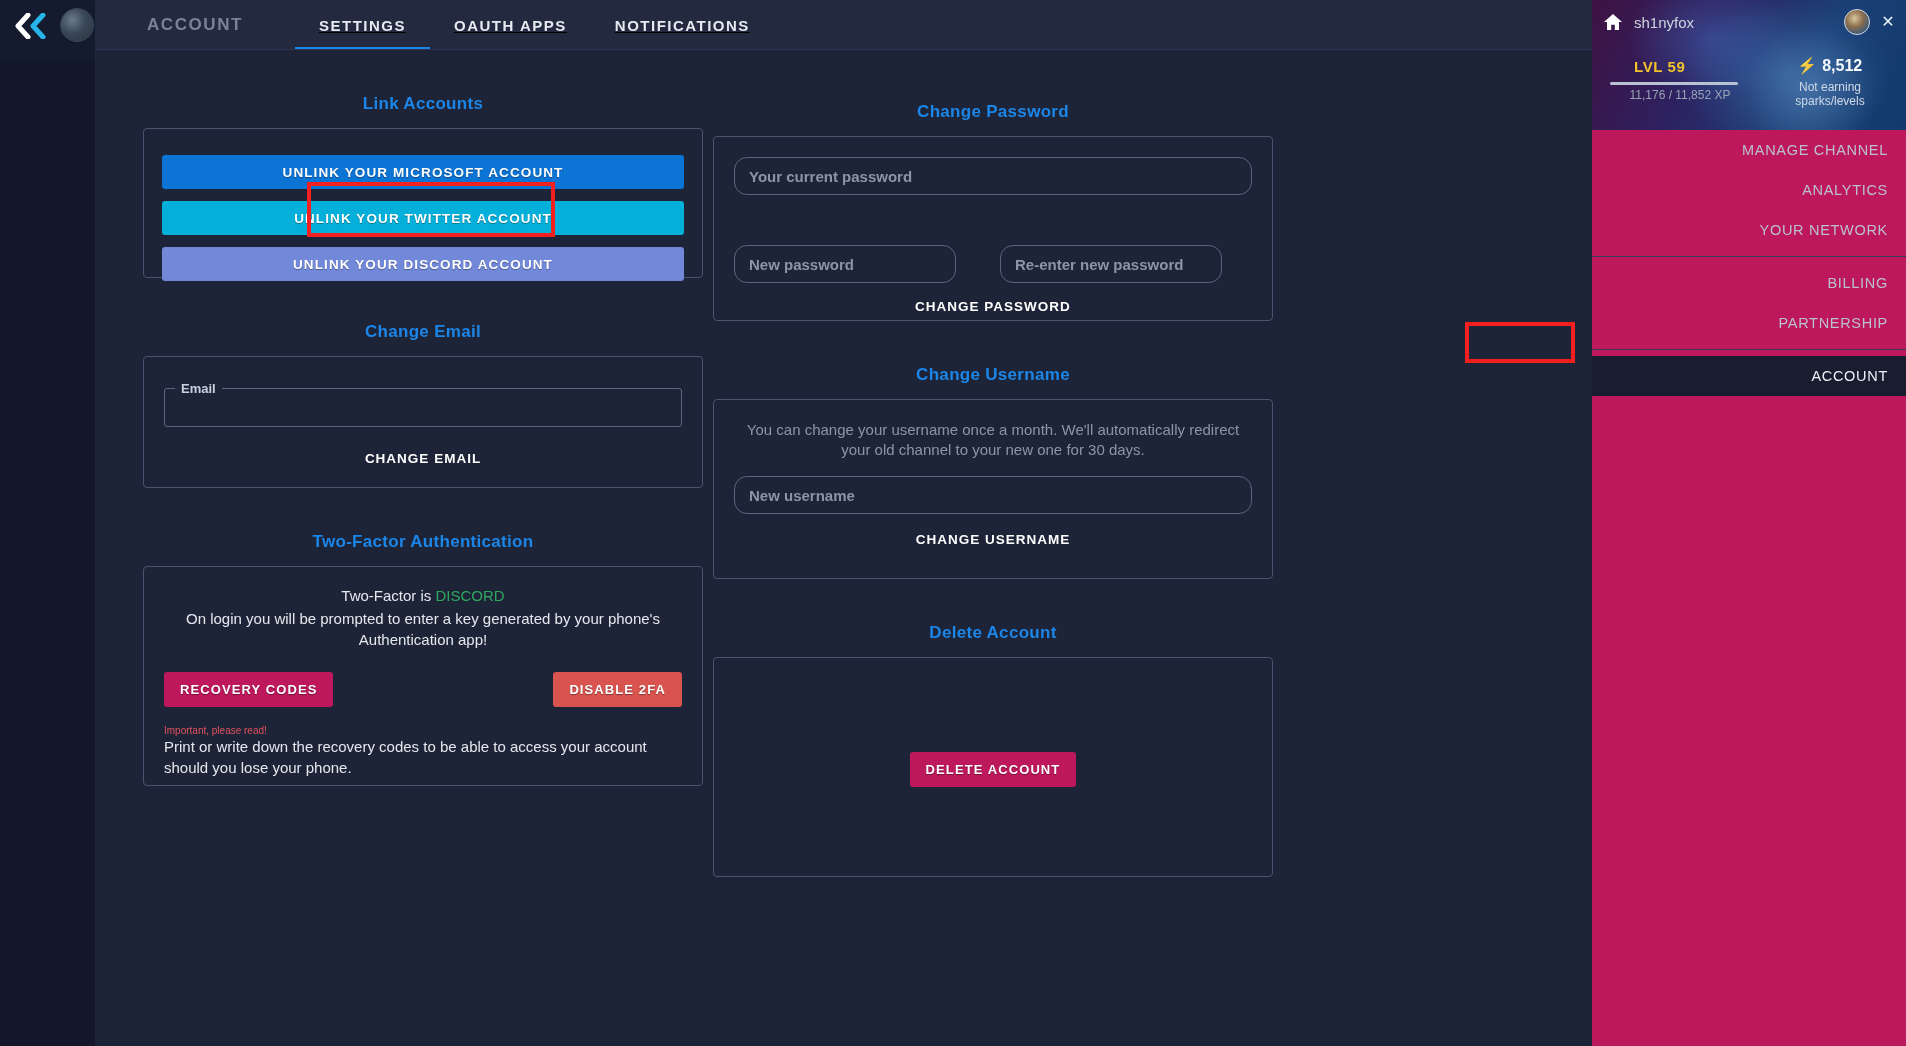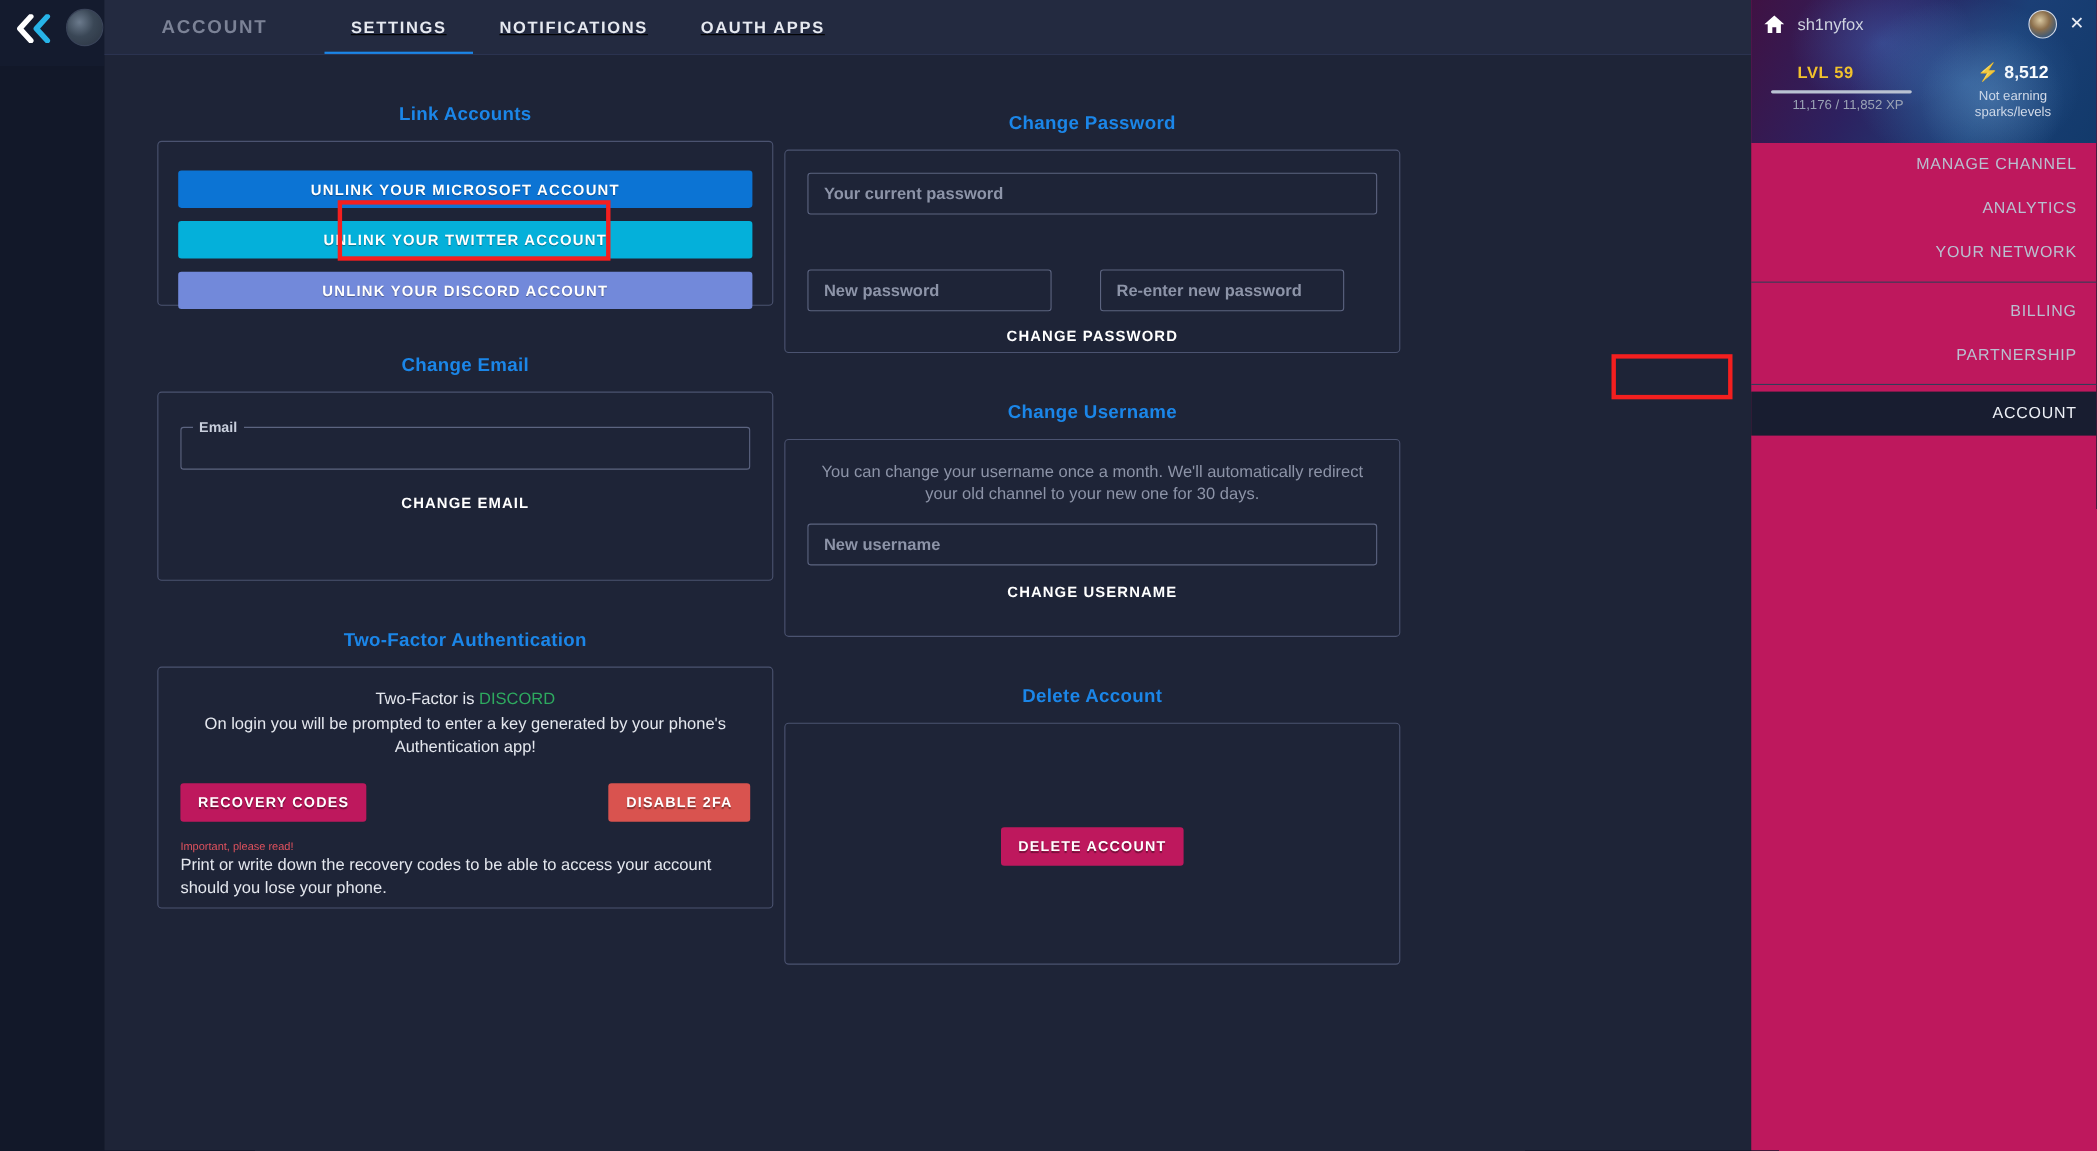--- a/index.html
+++ b/index.html
@@ -96,21 +96,21 @@
     font-stretch: condensed; cursor: pointer; margin-top: 12px;
     text-shadow: 0 1px 1px rgba(0,0,0,.35);
   }
   .btn-ms      { background: #0c74d4; }
   .btn-twitter { background: #04b0da; }
   .btn-discord { background: #7289da; }
 
   
   .inp {
     width: 100%; height: 38px; background: transparent;
-    border: 1px solid #5c6480; border-radius: 3px;
+    border: 1px solid #5c6480; border-radius: 13px;
     color: #c9cfdd; font-size: 15px; padding: 0 14px;
     font-family: "Liberation Sans", sans-serif;
   }
   .inp::placeholder { color: #8d94a8; font-weight: 700; font-stretch: condensed; }
   .inp-row { display: flex; gap: 44px; }
   .inp-row .inp { width: 222px; }
 
   .textbtn {
     background: none; border: none; cursor: pointer;
     color: #ffffff; font-size: 13.5px; font-weight: 700;
@@ -234,41 +234,41 @@
     </div>
   </div>
 
   <div class="surface">
 
     <div class="topbar">
       <div class="avatar-sm"></div>
       <div class="topbar-title">ACCOUNT</div>
       <div class="tabs">
         <div class="tab active">SETTINGS</div>
+        <div class="tab">OAUTH APPS</div>
         <div class="tab">NOTIFICATIONS</div>
-        <div class="tab">OAUTH APPS</div>
       </div>
       <div class="topbar-rule"></div>
     </div>
 
     <div class="content">
 
       <div class="col col-left">
 
         <div style="margin-top:44px" class="sec-title">Link Accounts</div>
         <div class="panel" style="margin-top:14px; height:150px">
           <div class="panel-body" style="padding:14px 18px">
             <button class="linkbtn btn-ms">UNLINK YOUR MICROSOFT ACCOUNT</button>
             <button class="linkbtn btn-twitter">UNLINK YOUR TWITTER ACCOUNT</button>
             <button class="linkbtn btn-discord">UNLINK YOUR DISCORD ACCOUNT</button>
           </div>
         </div>
 
         <div style="margin-top:44px" class="sec-title">Change Email</div>
-        <div class="panel" style="margin-top:14px; height:172px">
+        <div class="panel" style="margin-top:14px; height:132px">
           <div class="panel-body">
             <div class="notched">
               <fieldset>
                 <legend>Email</legend>
               </fieldset>
               <input type="text" value="" style="">
             </div>
             <div class="txtbtn-row" style="margin-top:22px">
               <button class="textbtn">CHANGE EMAIL</button>
             </div>

